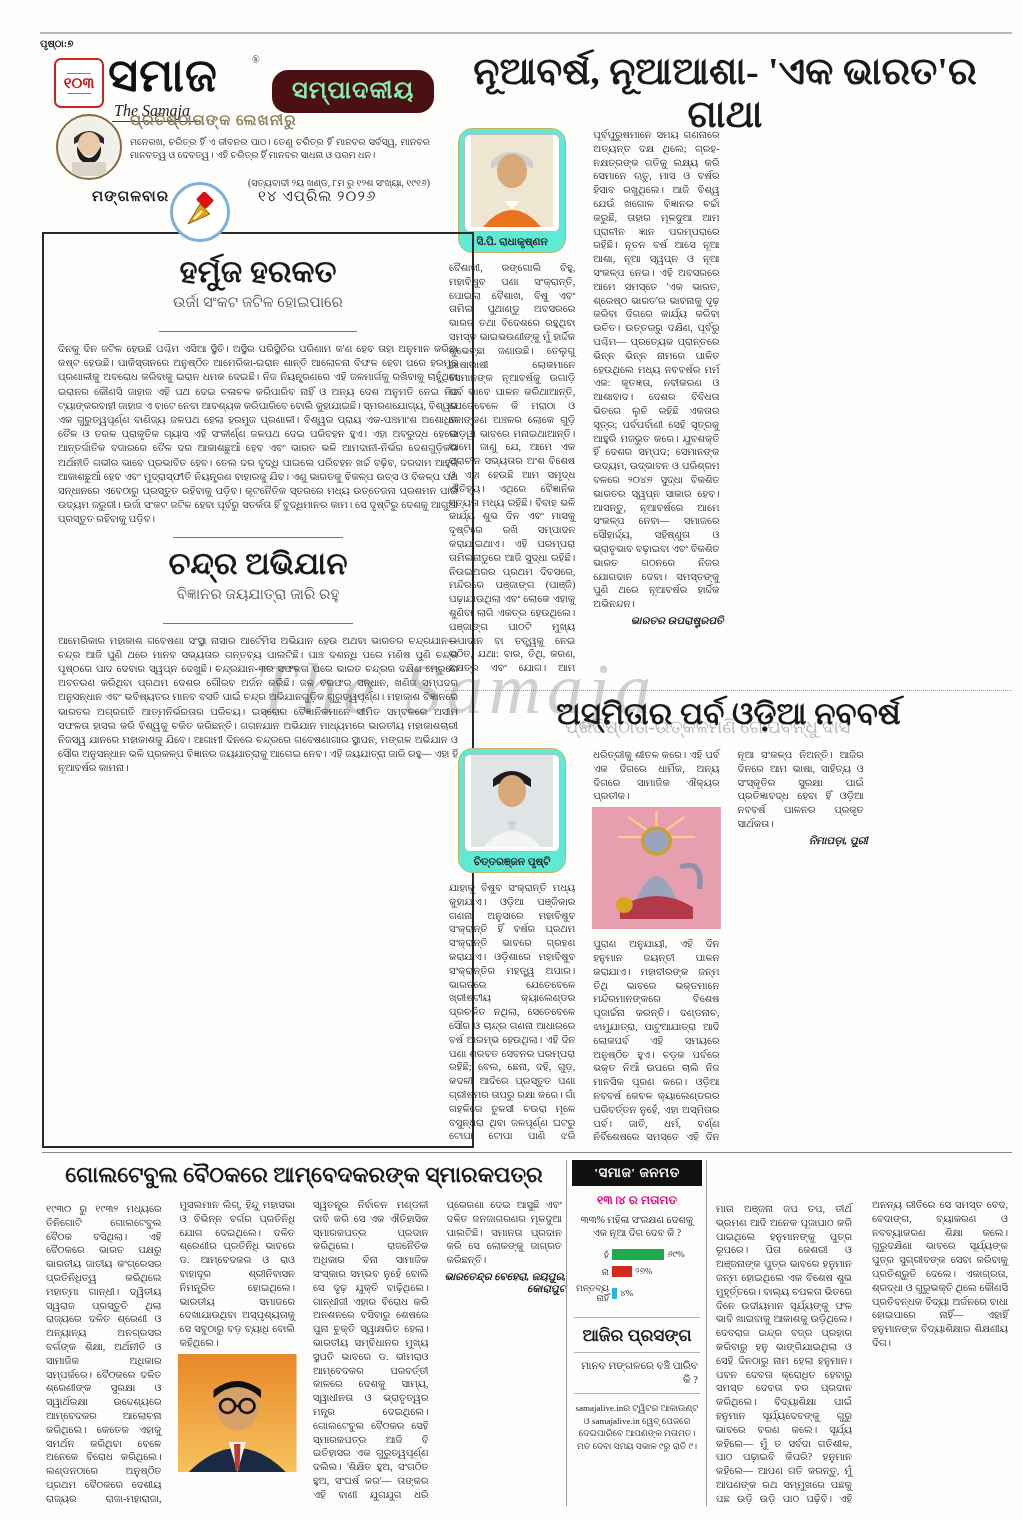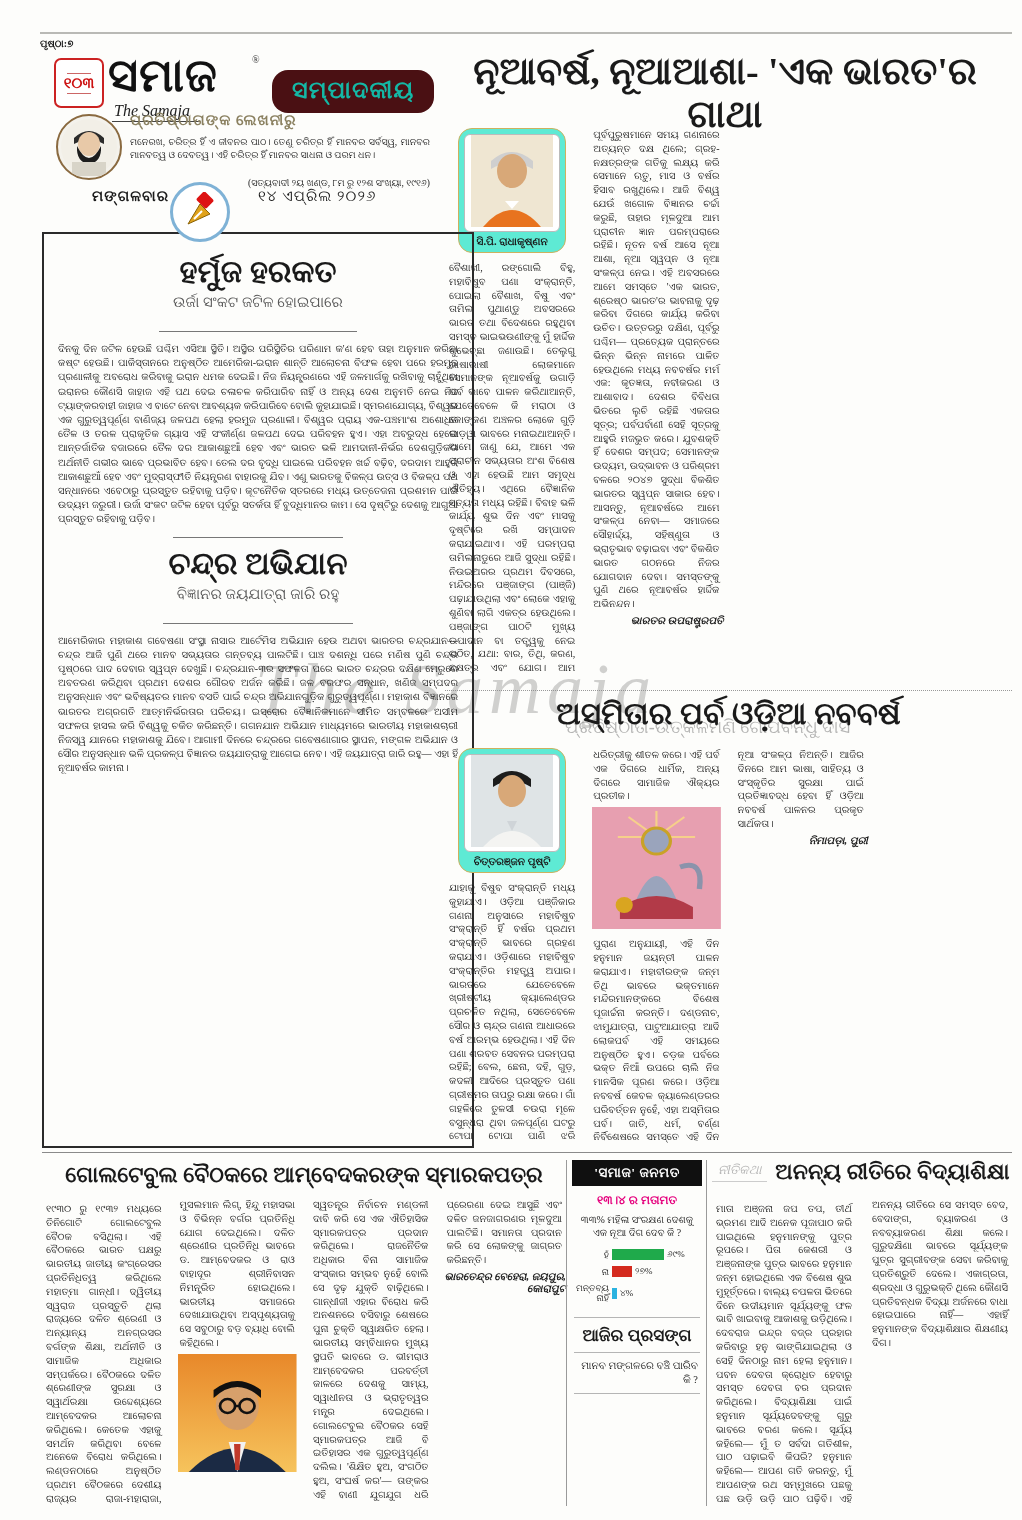--- a/index.html
+++ b/index.html
@@ -12,21 +12,21 @@
   
   .years-badge{top:58px;left:54px;width:46px;height:46px;border:2px solid #cc2222;border-radius:7px;
      background:#fff;display:flex;flex-direction:column;align-items:center;justify-content:center;}
   .years-badge .num{color:#cc1111;font-weight:bold;font-size:15px;line-height:15px;}
   .years-badge .tick{width:24px;border-top:1px solid #cc6666;margin:2px 0;}
   .logo-odia{top:46px;left:108px;font-size:46px;font-weight:800;letter-spacing:1px;
      font-family:"Liberation Serif",serif;color:#111;line-height:60px;}
   .logo-reg{top:54px;left:252px;font-size:10px;color:#333;}
   .logo-roman{top:102px;left:112px;font-size:16px;font-style:italic;color:#222;
      border-bottom:1.5px solid #444;padding:0 10px 1px 2px;}
-  .section-badge{top:70px;left:272px;background:#4a1013;color:#14b8a6;font-weight:700;
+  .section-badge{top:70px;left:272px;background:#4a1013;color:#86efac;font-weight:700;
      font-size:24px;padding:7px 20px 9px;border-radius:16px;letter-spacing:1px;}
 
   
   .founder-circle{top:114px;left:56px;width:62px;height:62px;border-radius:50%;
      border:2px solid #8a6a40;background:#f4f2ec;overflow:hidden;display:flex;align-items:center;justify-content:center;}
   .founder-head{top:112px;left:130px;font-size:15px;font-weight:700;color:#8a8060;letter-spacing:1px;}
   .founder-quote{top:136px;left:130px;width:300px;font-size:9.5px;line-height:13px;text-align:justify;color:#222;}
   .founder-cite{top:178px;left:130px;width:300px;font-size:9.5px;text-align:right;color:#222;}
 
   
@@ -271,32 +271,22 @@
           <span class="plbl">ମନ୍ତବ୍ୟ ନାହିଁ</span>
           <span class="pbar" style="width: 5px; background: rgb(43, 179, 224);"></span>
           <span class="pval">୪%</span>
         </div>
       </div>
     <div class="poll-hr"></div>
     <div class="poll-today">ଆଜିର ପ୍ରସଙ୍ଗ</div>
     <div class="poll-hr"></div>
     <div class="poll-q2">ମାନବ ମଙ୍ଗଳରେ ବଞ୍ଚି ପାରିବ କି ?</div>
     <div class="poll-hr"></div>
-  </div>
-
-  <div class="abs story-headrow">
-    <span class="kicker">ନୀତିକଥା</span>
-    <span class="story-head">ଅନନ୍ୟ ରୀତିରେ ବିଦ୍ୟାଶିକ୍ଷା</span>
-    <svg width="34" height="32" viewBox="0 0 34 32">
-      <ellipse cx="11" cy="13" rx="10" ry="9" fill="#1e9e3e"></ellipse>
-      <ellipse cx="23" cy="11" rx="10" ry="9" fill="#23a847"></ellipse>
-      <ellipse cx="17" cy="7" rx="9" ry="7" fill="#2bb452"></ellipse>
-      <rect x="15" y="18" width="4" height="10" fill="#156d2c"></rect>
-      <path d="M4 29 Q17 24 30 29 L30 31 L4 31 Z" fill="#1e9e3e"></path>
-    </svg>
-  </div>
+    <div class="poll-foot">samajalive.inର ଟ୍ୱିଟର ଆକାଉଣ୍ଟ ଓ samajalive.in ୱେବ୍ ପେଜରେ ଦେଇପାରିବେ ଆପଣଙ୍କ ମତାମତ। ମତ ଦେବା ସମୟ ସକାଳ ୯ରୁ ରାତି ୯।</div>
+  </div>
+
   <div class="abs story-art">
     <div class="cols2">
       <p class="bt">ମାତା ଅଞ୍ଜନା ଜପ ତପ, ତୀର୍ଥ ଭ୍ରମଣ ଆଦି ଅନେକ ପୂଜାପାଠ କରି ପାଇଥିଲେ ହନୁମାନଙ୍କୁ ପୁତ୍ର ରୂପରେ। ପିତା କେଶରୀ ଓ ଅଞ୍ଜନାଙ୍କ ପୁତ୍ର ଭାବରେ ହନୁମାନ ଜନ୍ମ ହୋଇଥିଲେ ଏକ ବିଶେଷ ଶୁଭ ମୁହୂର୍ତ୍ତରେ। ବାଲ୍ୟ ଚପଳତା ଭିତରେ ଦିନେ ଉଦୀୟମାନ ସୂର୍ଯ୍ୟଙ୍କୁ ଫଳ ଭାବି ଖାଇବାକୁ ଆକାଶକୁ ଉଡ଼ିଥିଲେ। ଦେବରାଜ ଇନ୍ଦ୍ର ବଜ୍ର ପ୍ରହାର କରିବାରୁ ହନୁ ଭାଙ୍ଗିଯାଇଥିଲା ଓ ସେହି ଦିନଠାରୁ ନାମ ହେଲା ହନୁମାନ। ପବନ ଦେବତା କ୍ରୋଧିତ ହେବାରୁ ସମସ୍ତ ଦେବତା ବର ପ୍ରଦାନ କରିଥିଲେ। ବିଦ୍ୟାଶିକ୍ଷା ପାଇଁ ହନୁମାନ ସୂର୍ଯ୍ୟଦେବଙ୍କୁ ଗୁରୁ ଭାବରେ ବରଣ କଲେ। ସୂର୍ଯ୍ୟ କହିଲେ— ମୁଁ ତ ସର୍ବଦା ଗତିଶୀଳ, ପାଠ ପଢ଼ାଇବି କିପରି? ହନୁମାନ କହିଲେ— ଆପଣ ଗତି କରନ୍ତୁ, ମୁଁ ଆପଣଙ୍କ ରଥ ସମ୍ମୁଖରେ ପଛକୁ ପଛ ଉଡ଼ି ଉଡ଼ି ପାଠ ପଢ଼ିବି। ଏହି ଅନନ୍ୟ ରୀତିରେ ସେ ସମସ୍ତ ବେଦ, ବେଦାଙ୍ଗ, ବ୍ୟାକରଣ ଓ ନବବ୍ୟାକରଣ ଶିକ୍ଷା କଲେ। ଗୁରୁଦକ୍ଷିଣା ଭାବରେ ସୂର୍ଯ୍ୟଙ୍କ ପୁତ୍ର ସୁଗ୍ରୀବଙ୍କ ସେବା କରିବାକୁ ପ୍ରତିଶ୍ରୁତି ଦେଲେ। ଏକାଗ୍ରତା, ଶ୍ରଦ୍ଧା ଓ ଗୁରୁଭକ୍ତି ଥିଲେ କୌଣସି ପ୍ରତିବନ୍ଧକ ବିଦ୍ୟା ଅର୍ଜନରେ ବାଧା ହୋଇପାରେ ନାହିଁ— ଏହାହିଁ ହନୁମାନଙ୍କ ବିଦ୍ୟାଶିକ୍ଷାର ଶିକ୍ଷଣୀୟ ଦିଗ।</p>
     </div>
   </div>
 
 </div>
 
 </body></html>

